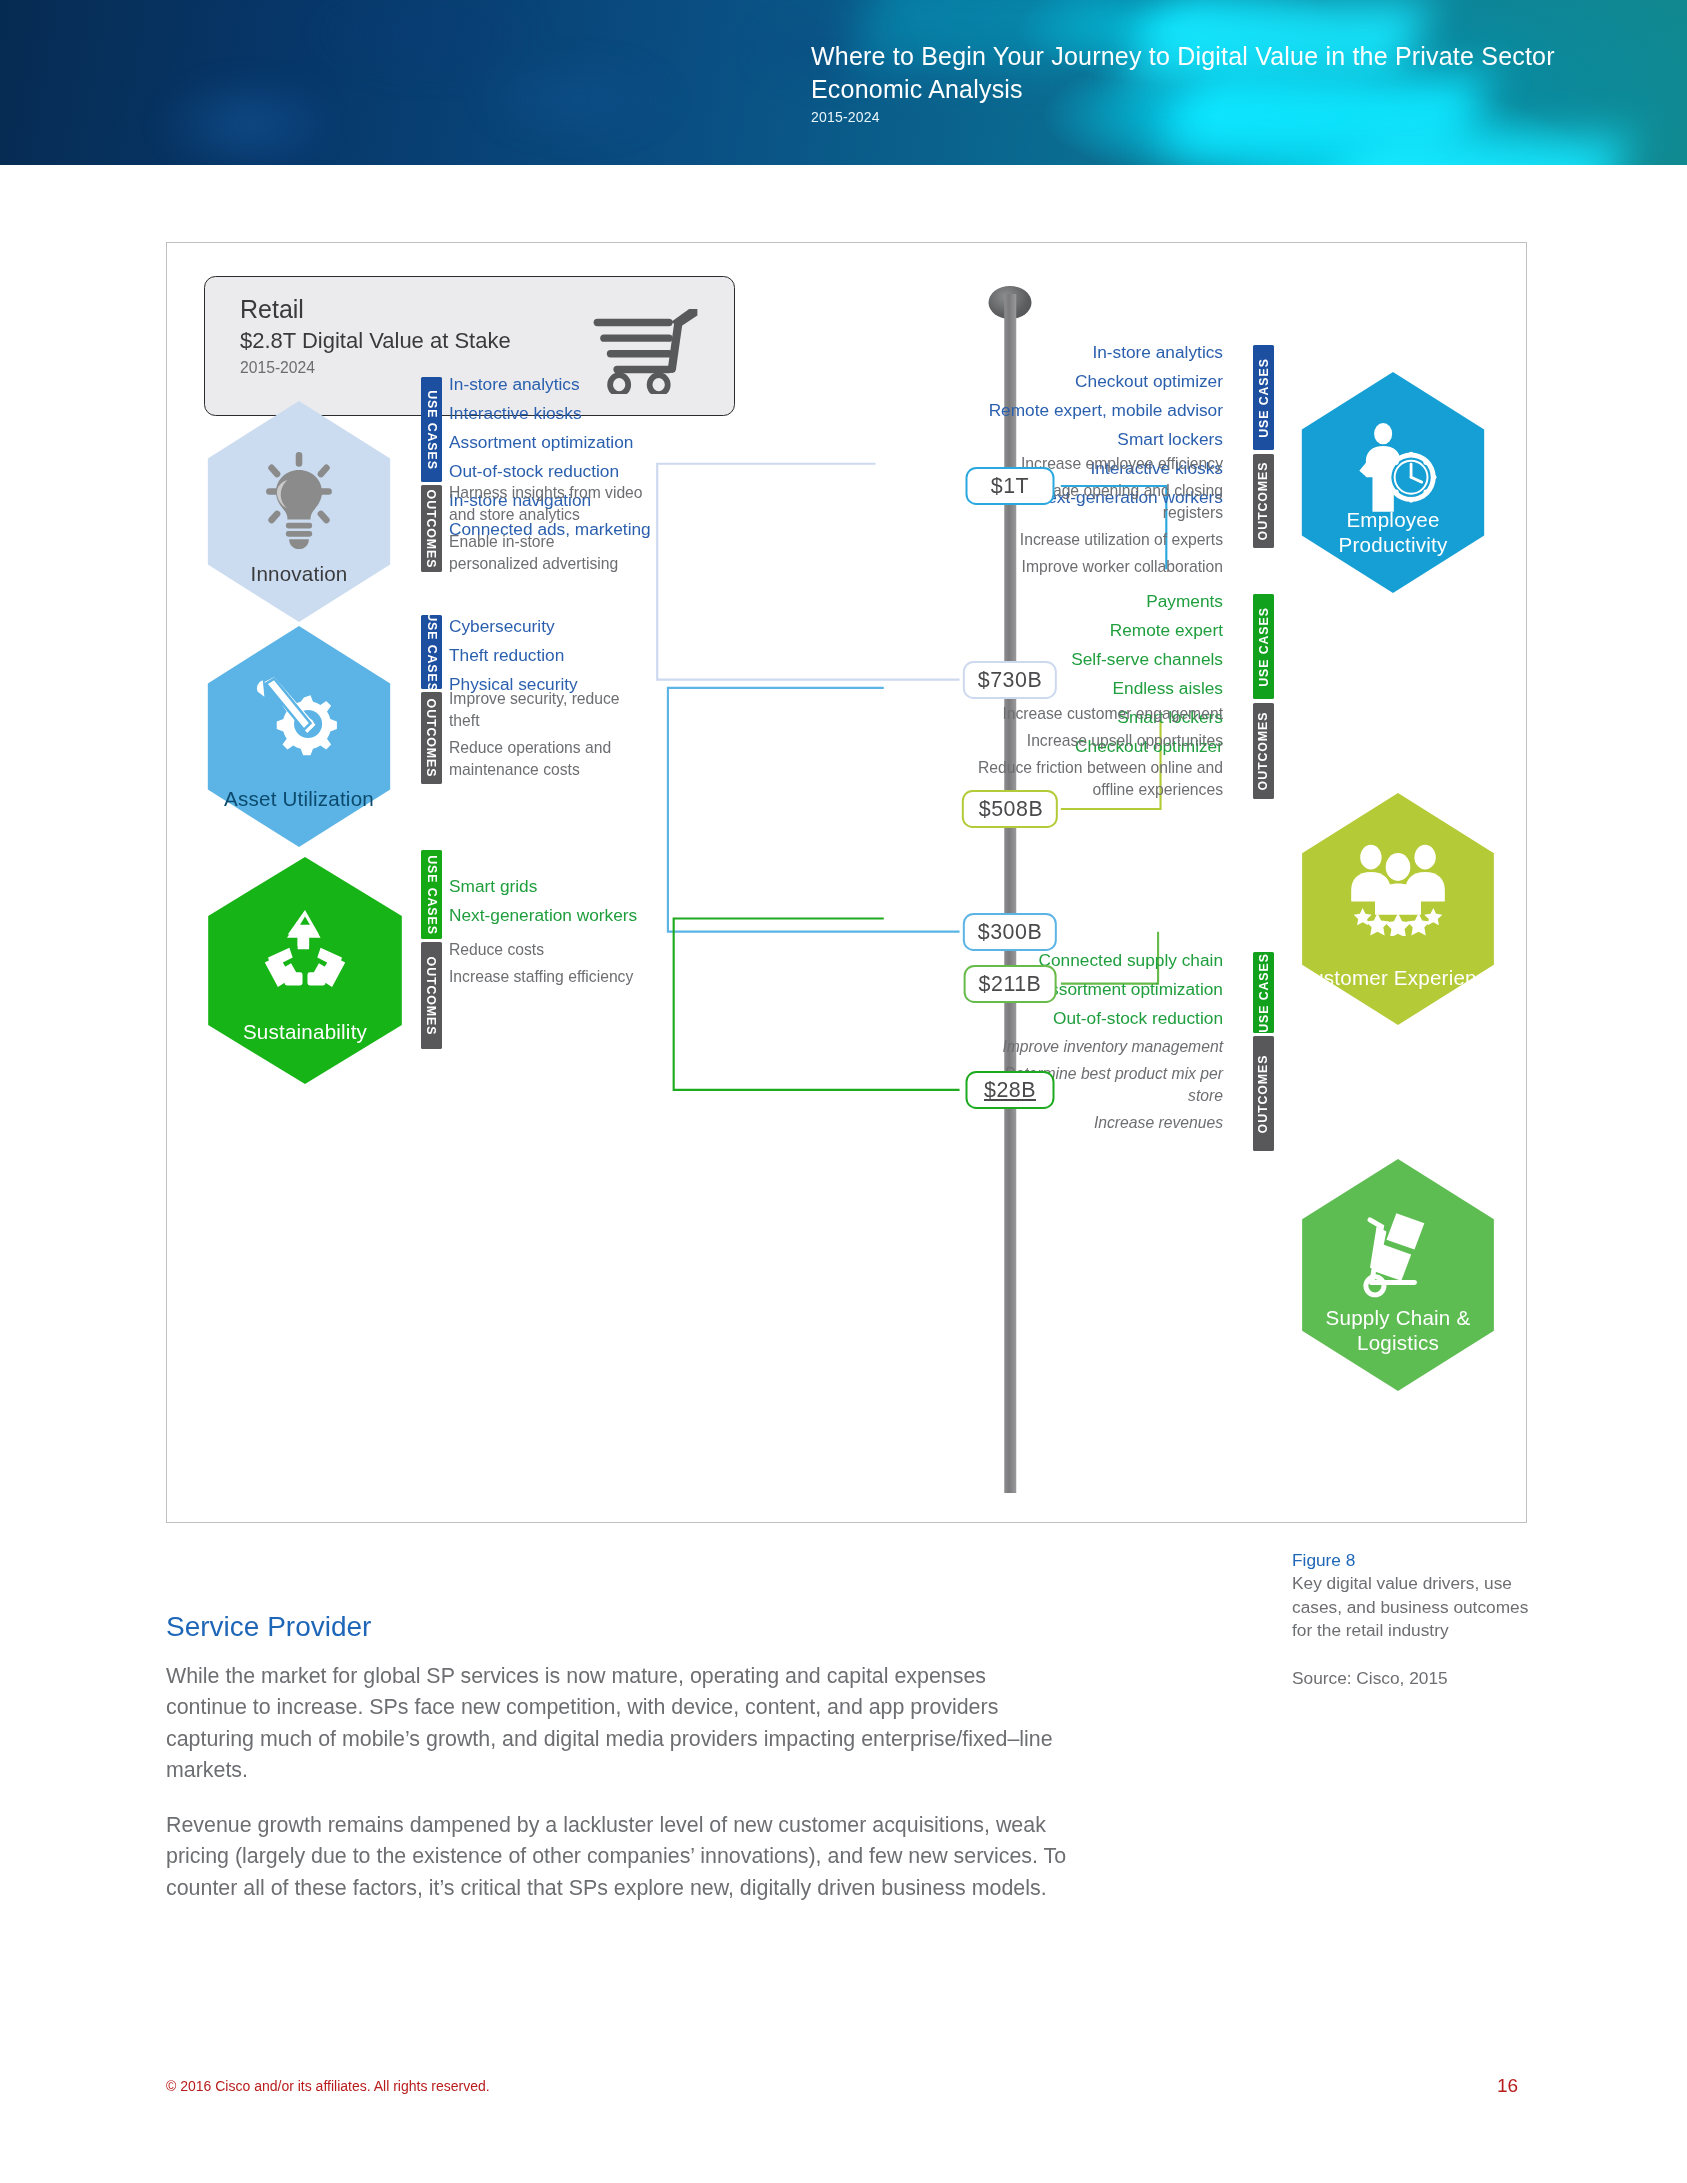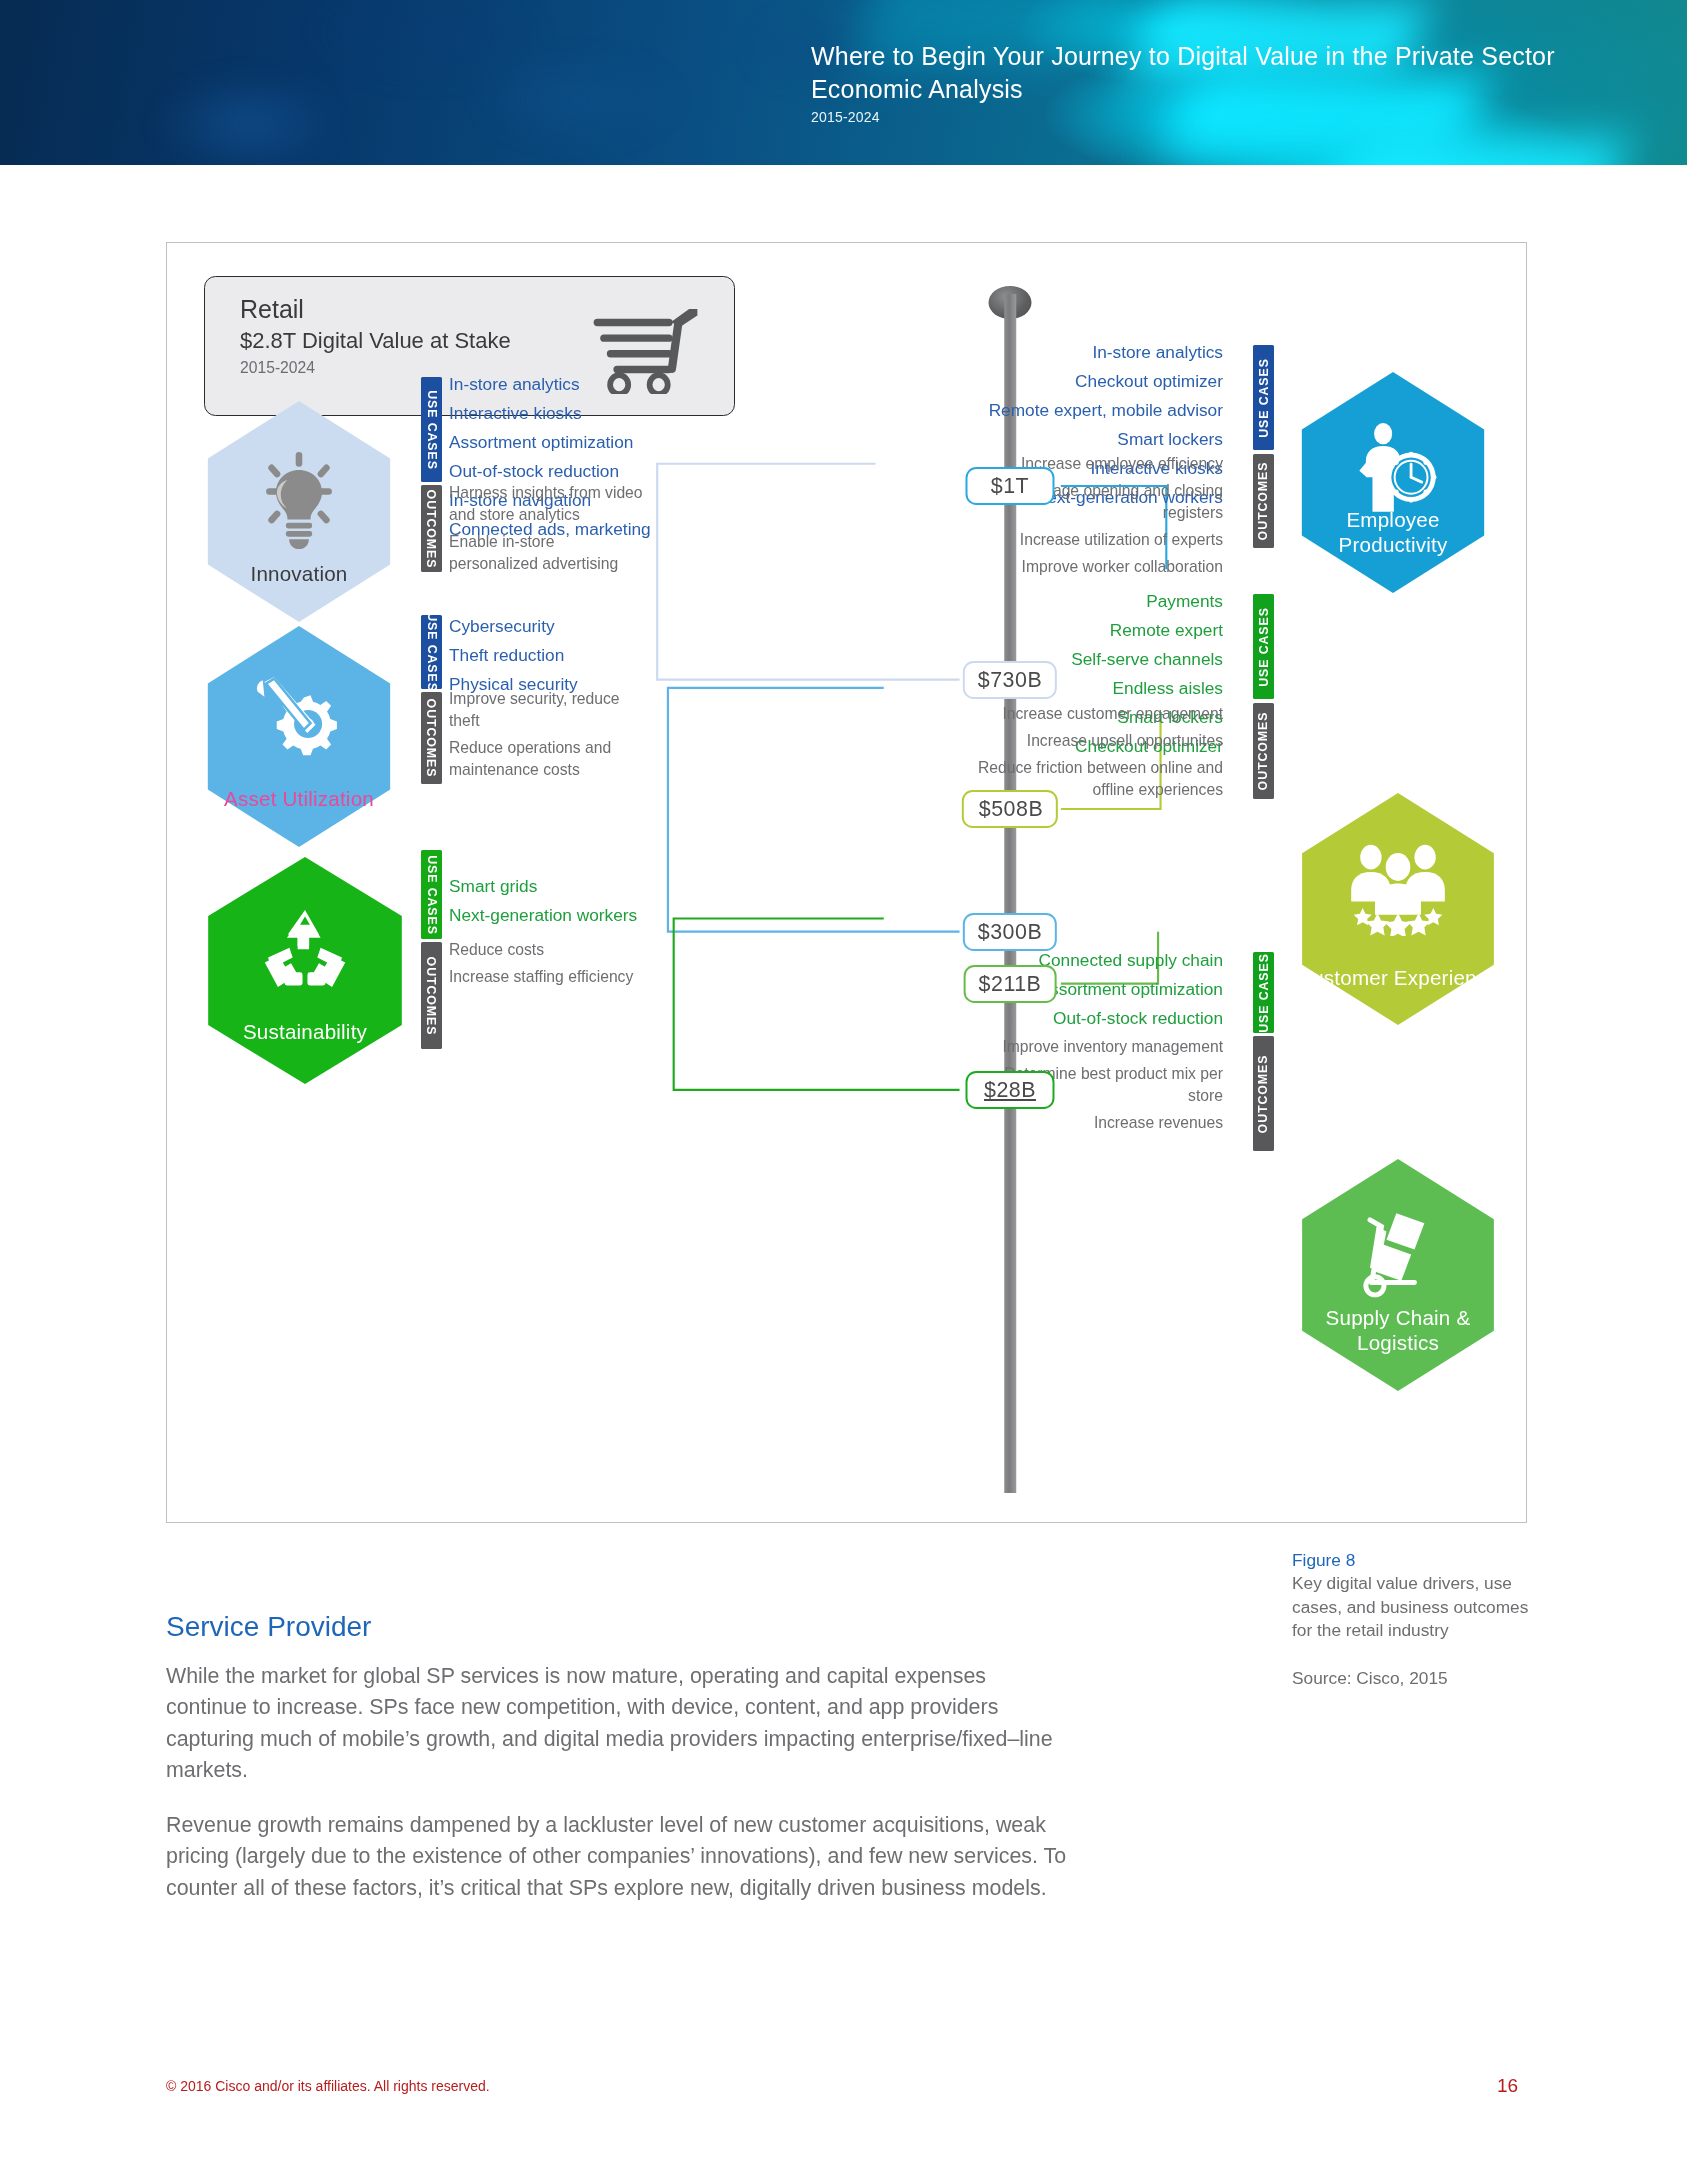--- a/index.html
+++ b/index.html
@@ -256,21 +256,21 @@
         <path d="M63 30 m-5,-5 l8,-3 l3,8 a30 30 0 0 1 9,4 l7,-5 l6,6 l-5,7 a30 30 0 0 1 4,9 l8,3 l0,9 l-8,3 a30 30 0 0 1 -4,9 l5,7 l-6,6 l-7,-5 a30 30 0 0 1 -9,4 l-3,8 l-9,0 l-3,-8 a30 30 0 0 1 -9,-4 l-7,5 l-6,-6 l5,-7 a30 30 0 0 1 -4,-9 l-8,-3 l0,-9 l8,-3 a30 30 0 0 1 4,-9 l-5,-7 l6,-6 l7,5 a30 30 0 0 1 9,-4 z"></path>
       </g>
       <circle cx="63" cy="57" r="17" fill="#5bb4e5"></circle>
       <circle cx="63" cy="57" r="7" fill="#ffffff"></circle>
       <g fill="#ffffff">
         <path d="M10 6 L22 0 L72 58 L62 68 Z"></path>
         <path d="M8 4 a10 10 0 0 0 -6 14 l8 6 z"></path>
       </g>
       <path d="M12 8 L22 2 L66 56 L58 64 Z" fill="#ffffff" stroke="#5bb4e5" stroke-width="3"></path>
     </svg>
-    <div class="hex-label" style="color:#ec4899;">Asset Utilization</div>
+    <div class="hex-label" style="color:#0c4a6e;">Asset Utilization</div>
   </div>
   <div class="ribbon rot180" style="left:254px; top:372px; height:74px; background:#1d4fa0;">
     <span>USE CASES</span>
   </div>
   <div class="uc-list ta-l" style="left:282px; top:369px; color:#2a5fae;">
     <div>Cybersecurity</div>
     <div>Theft reduction</div>
     <div>Physical security</div>
   </div>
   <div class="ribbon rot180 ribbon-out" style="left:254px; top:449px; height:92px;">
@@ -426,21 +426,21 @@
     <span>USE CASES</span>
   </div>
   <div class="uc-list ta-r" style="right:303px; top:703px; color:#1f9e3d; text-align:right;">
     <div>Connected supply chain</div>
     <div>Assortment optimization</div>
     <div>Out-of-stock reduction</div>
   </div>
   <div class="ribbon ribbon-out" style="left:1086px; top:793px; height:115px;">
     <span>OUTCOMES</span>
   </div>
-  <div class="oc-list ta-r" style="right:303px; top:793px; width:247px; text-align:right;">
+  <div class="oc-list ta-r" style="right:303px; top:793px; width:247px; text-align:right;font-style:italic;">
     <div>Improve inventory management</div>
     <div>Determine best product mix per store</div>
     <div>Increase revenues</div>
   </div>
 
 </div>
 
 <div class="caption">
   <div class="caption-title">Figure 8</div>
   <div class="caption-body">Key digital value drivers, use cases, and business outcomes for the retail industry</div>

